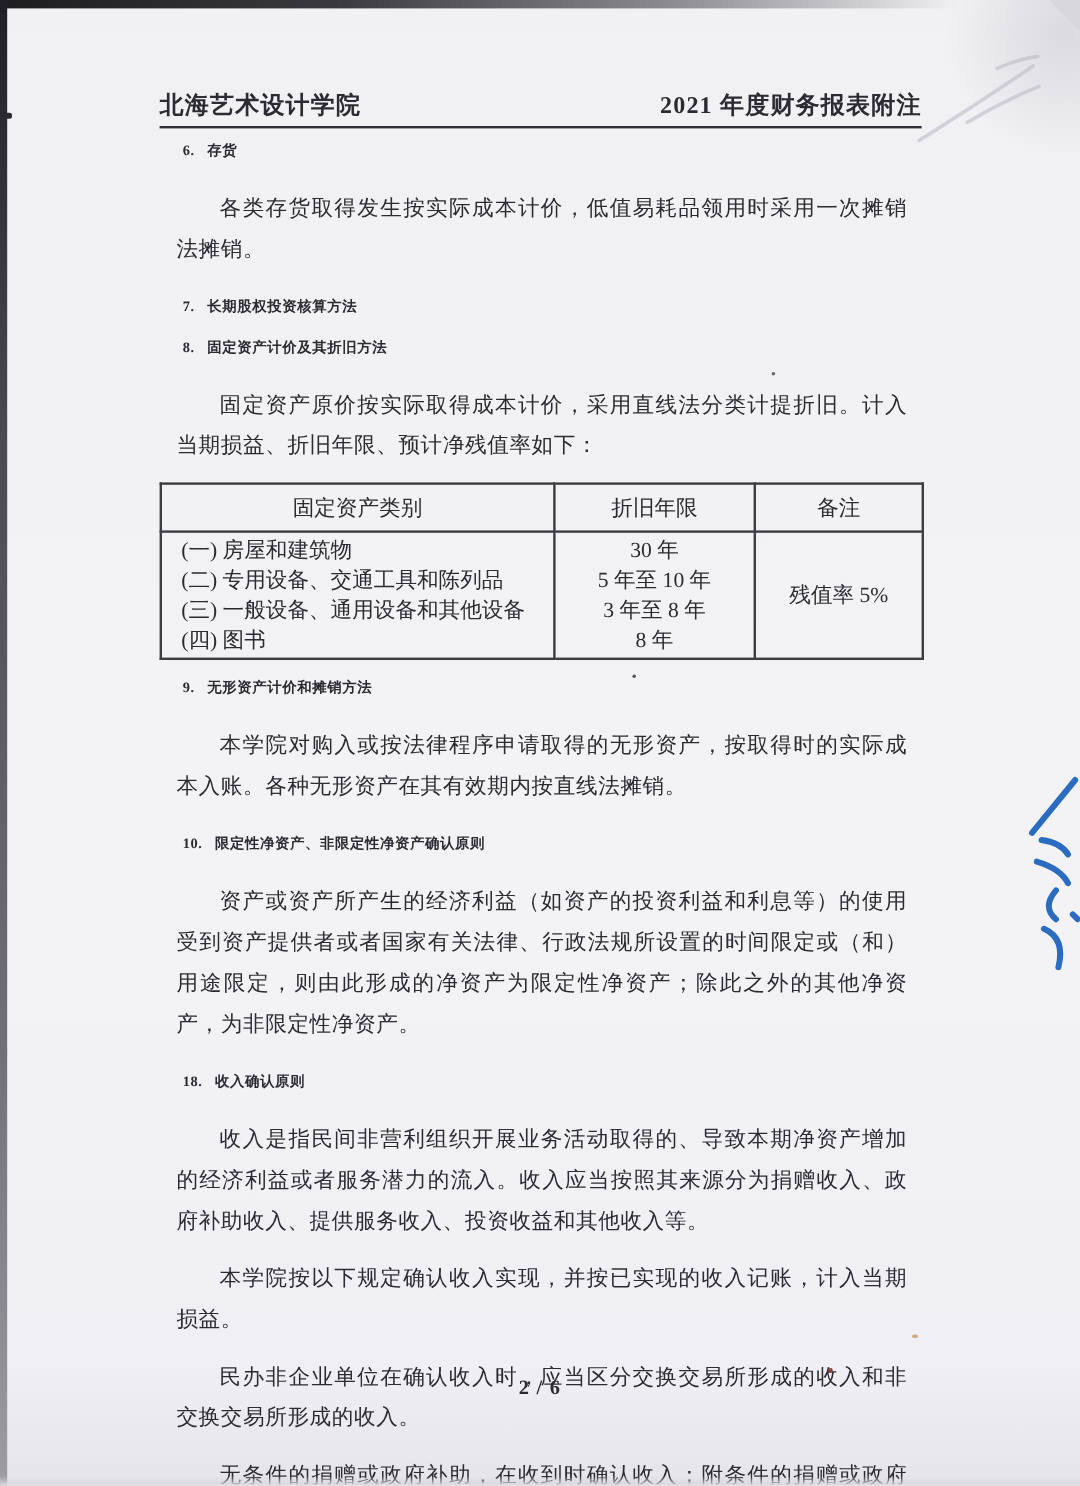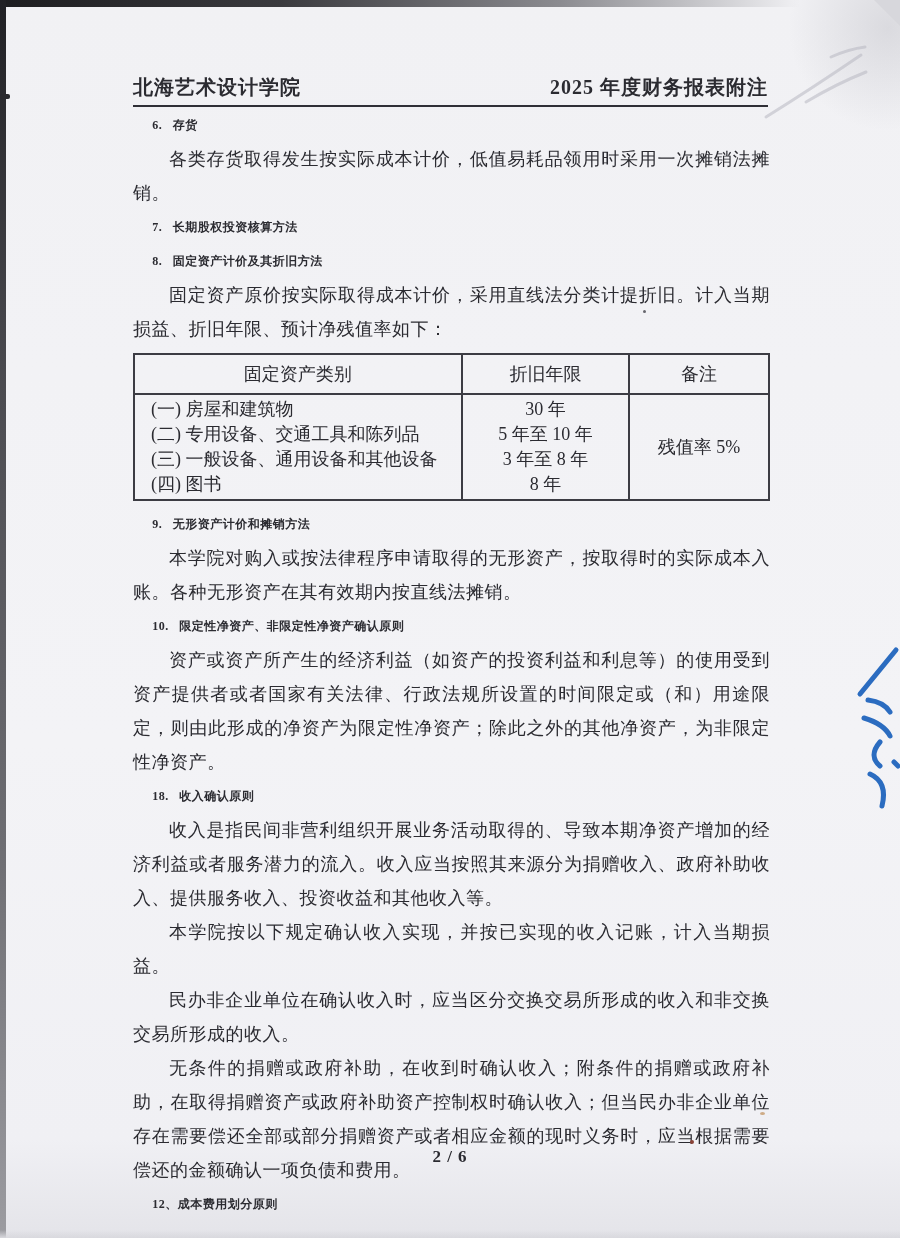--- a/index.html
+++ b/index.html
@@ -31,21 +31,21 @@
     display:flex;justify-content:space-between;align-items:flex-end;
     border-bottom:2px solid #2f2f36;padding-bottom:4px;
     font-weight:bold;font-size:20px;letter-spacing:1px;text-align:right;
   }
   
   .content{
     position:absolute;left:133px;top:108px;width:637px;
     font-size:18px;line-height:34px;text-align:justify;
     letter-spacing:0.5px;
   }
-  .content p{margin:0;text-indent:2em;word-break:break-all;font-family:Liberation Serif, serif;}
+  .content p{margin:14px;text-indent:2em;word-break:break-all;font-family:Liberation Serif, serif;}
   .content h3{
     margin:0;font-size:12px;font-weight:bold;text-indent:1.6em;
     white-space:pre-wrap;
   }
   
   table.assets{
     width:100%;border-collapse:collapse;margin:7px 0 6px 0;
     font-size:18px;letter-spacing:0;
   }
   table.assets th,table.assets td{
@@ -69,21 +69,21 @@
 </style>
 </head>
 <body>
 
 <div class="page">
 
   <div class="fold-shadow"></div>
 
   <div class="header">
     <span>北海艺术设计学院</span>
-    <span>2025 年度财务报表附注</span>
+    <span>2021 年度财务报表附注</span>
   </div>
 
   <div class="content">
     <h3>6.   存货</h3>
     <p>各类存货取得发生按实际成本计价，低值易耗品领用时采用一次摊销法摊销。</p>
     <h3>7.   长期股权投资核算方法</h3>
     <h3>8.   固定资产计价及其折旧方法</h3>
     <p>固定资产原价按实际取得成本计价，采用直线法分类计提折旧。计入当期损益、折旧年限、预计净残值率如下：</p>
 
     <table class="assets">

